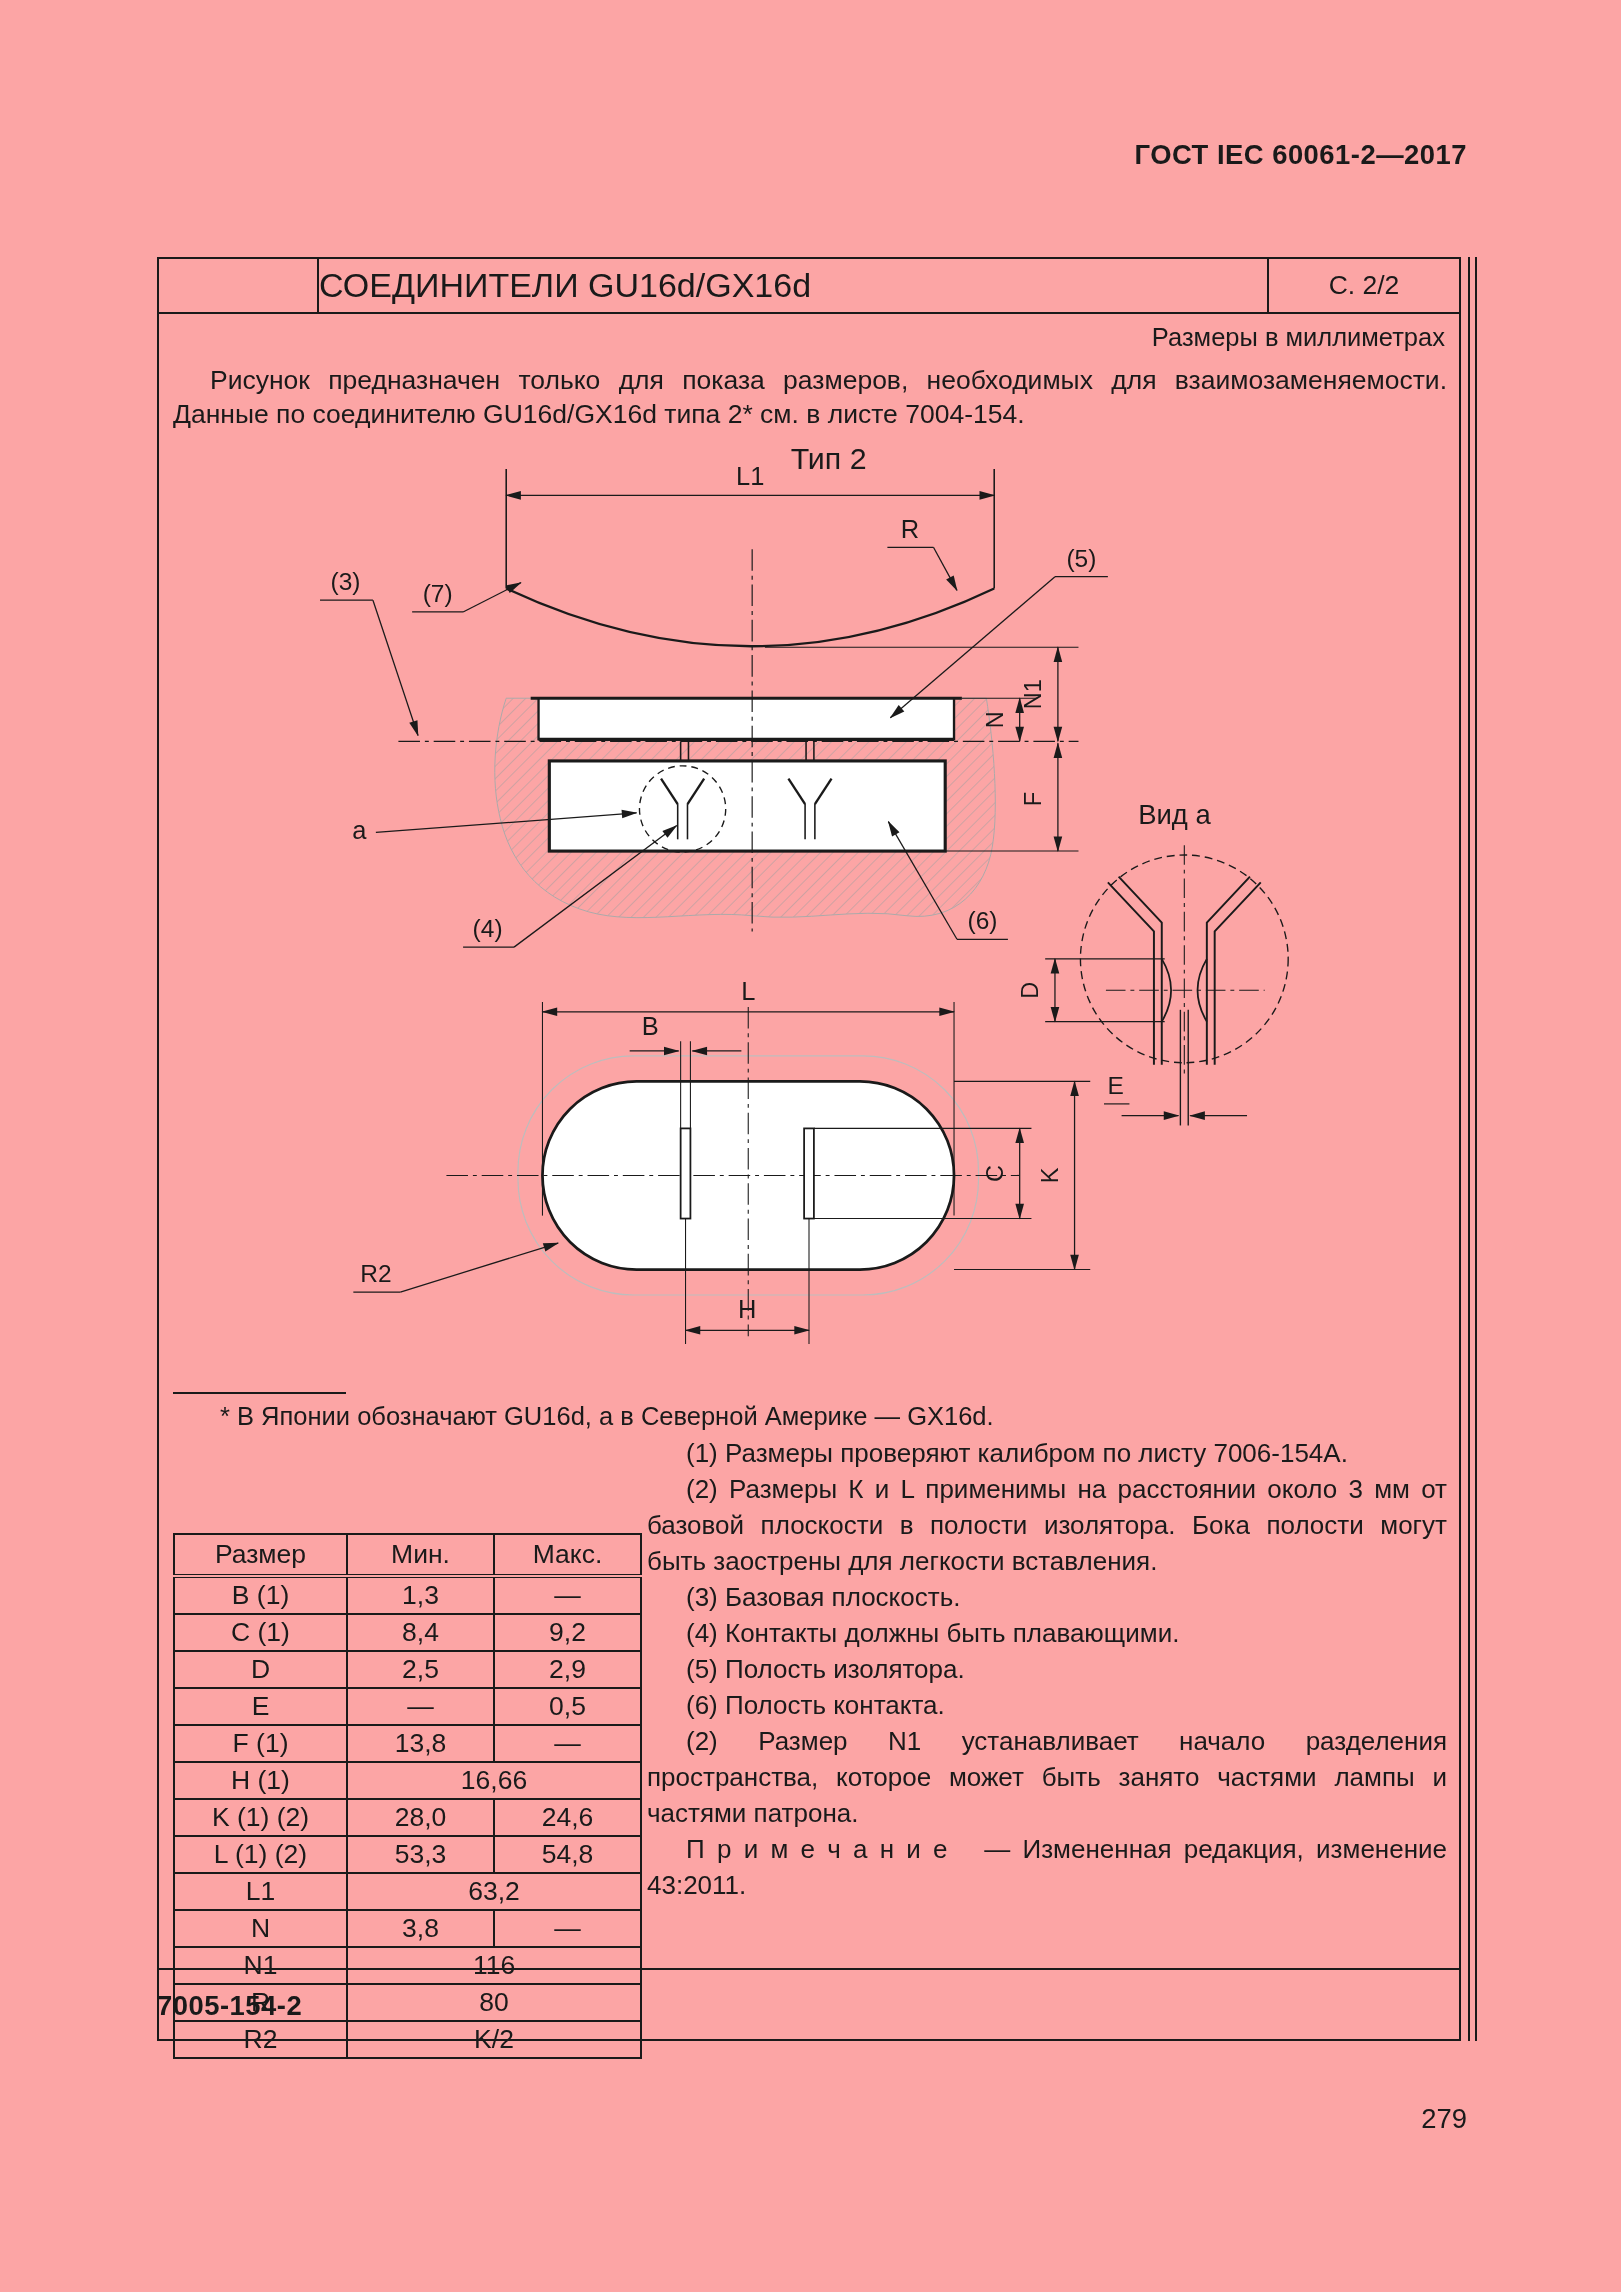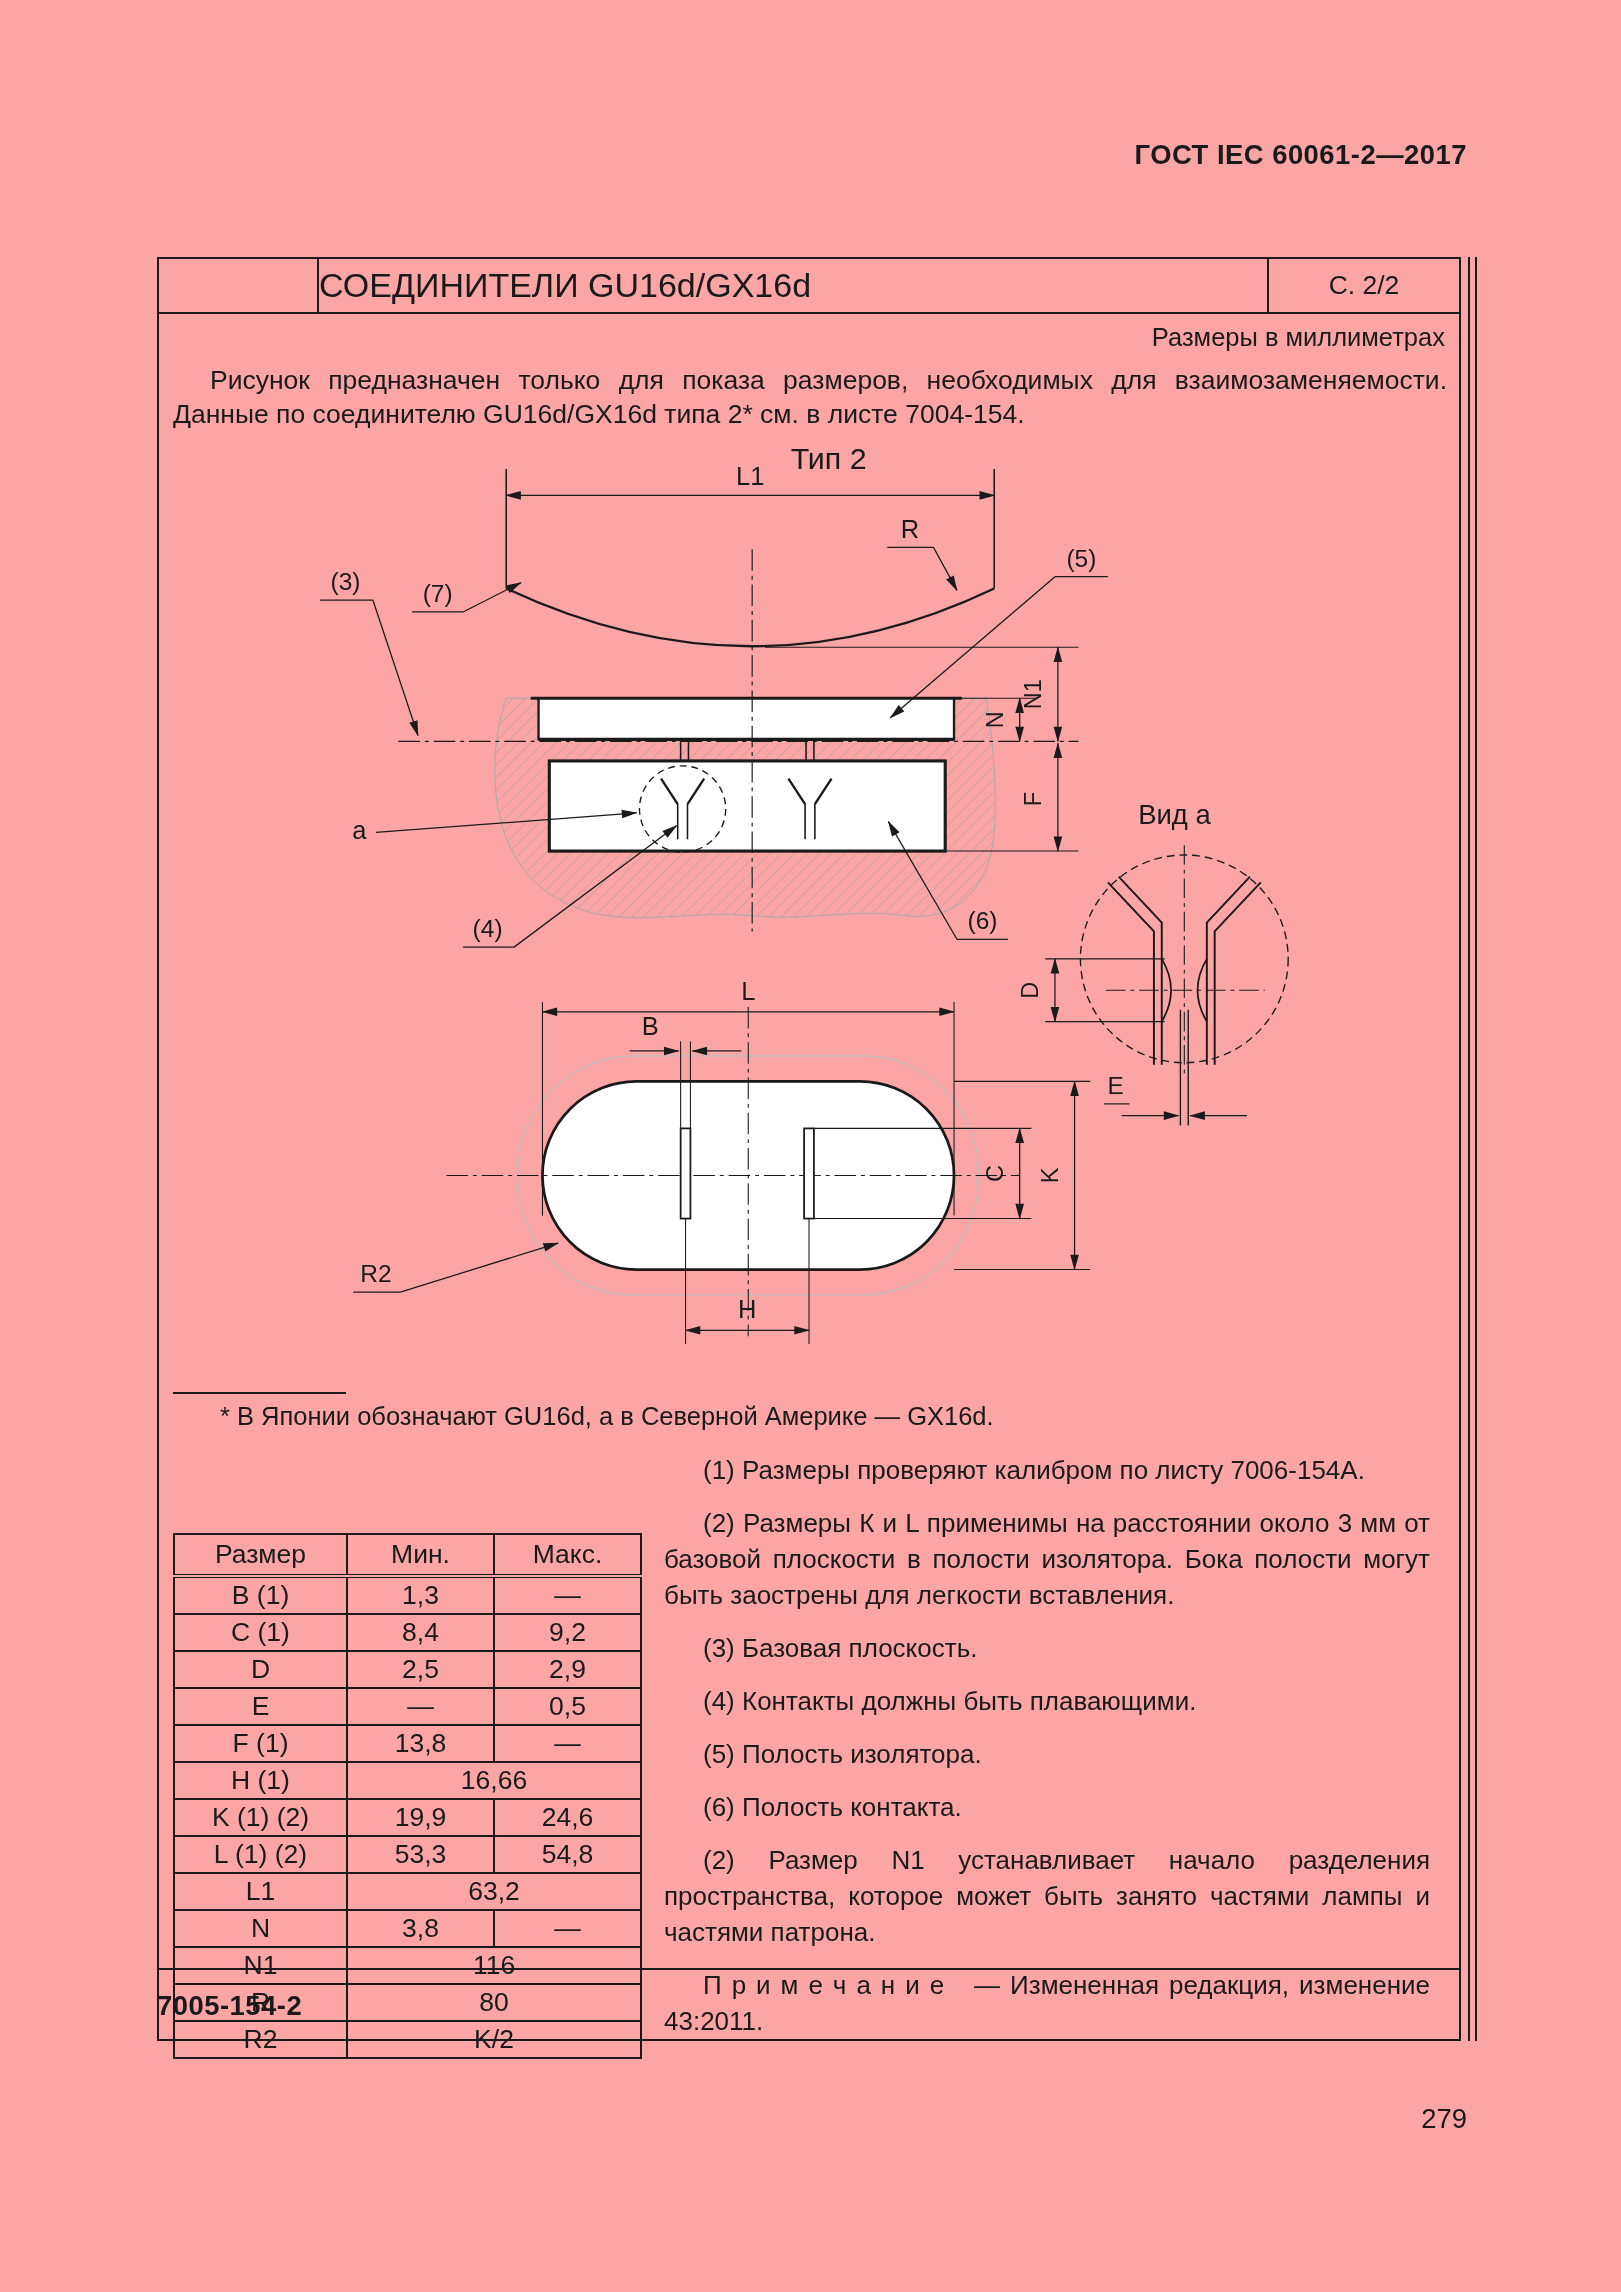--- a/index.html
+++ b/index.html
@@ -18,21 +18,21 @@
   .intro{left:173px;top:363px;width:1274px;font-size:26.5px;line-height:34px;}
   .intro .j{text-align:justify;text-align-last:justify;text-indent:37px;}
   .fnrule{left:173px;top:1392px;width:173px;border-top:2.9px solid #1a1a1a;}
   .footnote{left:173px;top:1402px;width:1274px;font-size:25.5px;text-indent:47px;}
   table.dims{position:absolute;left:173px;top:1533px;width:467px;border-collapse:collapse;
              font-size:26.5px;table-layout:fixed;}
   table.dims th,table.dims td{border:2px solid #1a1a1a;text-align:center;padding:0;height:35px;line-height:33px;}
   table.dims th{font-weight:normal;height:39px;border-bottom:4.9px double #1a1a1a;}
   table.dims{border:2.9px solid #1a1a1a;}
   .notes{left:647px;top:1435px;width:800px;font-size:26px;line-height:36px;}
-  .notes p{margin:17px;text-indent:39px;text-align:justify;}
+  .notes p{margin:0;text-indent:39px;text-align:justify;}
   .remark{margin-top:29px;text-indent:39px;}
   .footerband{left:157px;top:1968px;width:1304px;height:73px;border-top:2.9px solid #1a1a1a;
               box-sizing:border-box;display:flex;align-items:center;
               font-size:27.4px;font-weight:bold;letter-spacing:0.5px;}
   .pageno{left:1176px;top:2103px;width:291px;text-align:right;font-size:27.4px;}
   svg text{font-family:"Liberation Sans",sans-serif;fill:#1a1a1a;}
 </style>
 </head>
 <body>
 
@@ -285,21 +285,21 @@
           <td>F (1)</td>
           <td>13,8</td>
           <td>—</td>
         </tr>
       <tr>
           <td>H (1)</td>
           <td colspan="2">16,66</td>
         </tr>
       <tr>
           <td>K (1) (2)</td>
-          <td>19,9</td>
+          <td>28,0</td>
           <td>24,6</td>
         </tr>
       <tr>
           <td>L (1) (2)</td>
           <td>53,3</td>
           <td>54,8</td>
         </tr>
       <tr>
           <td>L1</td>
           <td colspan="2">63,2</td>

